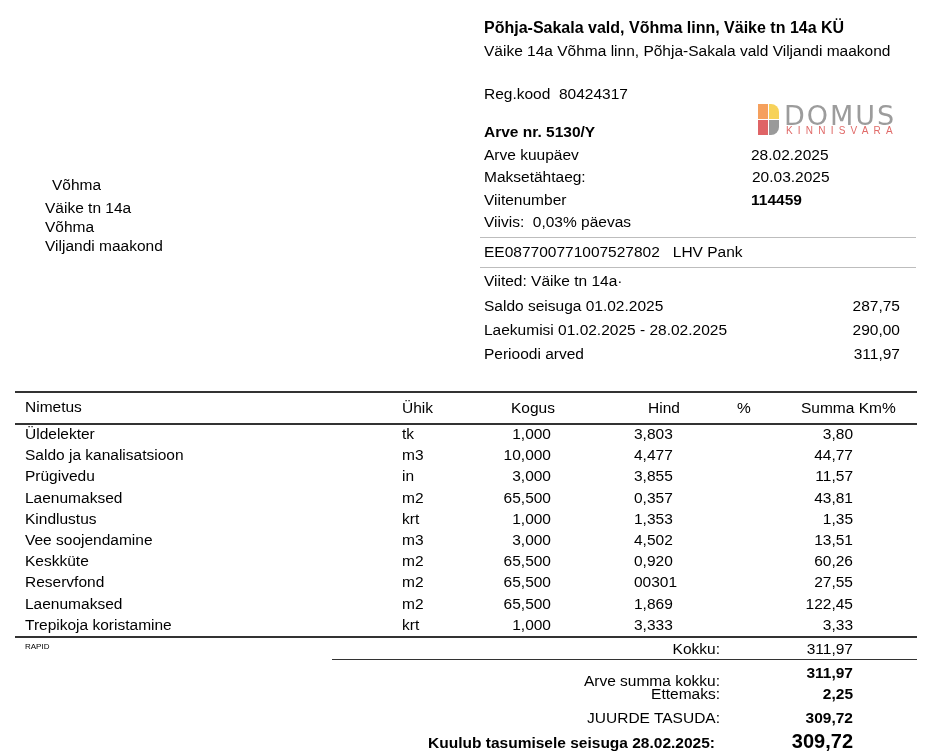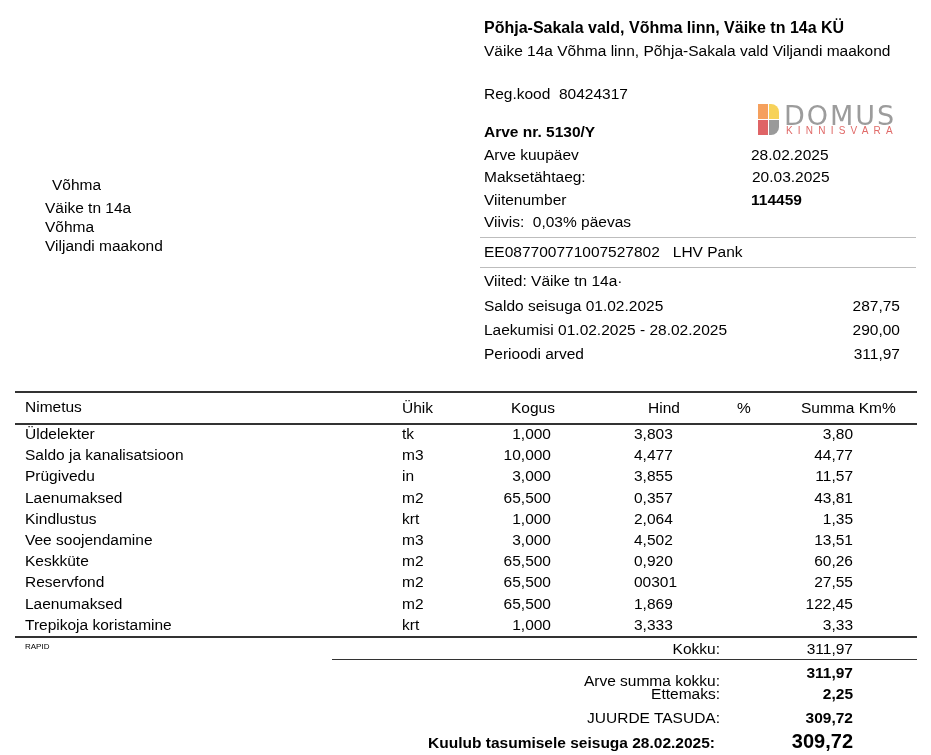--- a/index.html
+++ b/index.html
@@ -157,21 +157,21 @@
       <div class="td col-unit" style="top: 489px;">m2</div>
       <div class="td col-qty" style="top: 489px;">65,500</div>
       <div class="td col-price" style="top: 489px;">0,357</div>
       <div class="td col-pct" style="top: 489px;"></div>
       <div class="td col-sum" style="top: 489px;">43,81</div>
     </div>
     <div>
       <div class="td col-name" style="top: 510px;">Kindlustus</div>
       <div class="td col-unit" style="top: 510px;">krt</div>
       <div class="td col-qty" style="top: 510px;">1,000</div>
-      <div class="td col-price" style="top: 510px;">2,064</div>
+      <div class="td col-price" style="top: 510px;">1,353</div>
       <div class="td col-pct" style="top: 510px;"></div>
       <div class="td col-sum" style="top: 510px;">1,35</div>
     </div>
     <div>
       <div class="td col-name" style="top: 531px;">Vee soojendamine</div>
       <div class="td col-unit" style="top: 531px;">m3</div>
       <div class="td col-qty" style="top: 531px;">3,000</div>
       <div class="td col-price" style="top: 531px;">4,502</div>
       <div class="td col-pct" style="top: 531px;"></div>
       <div class="td col-sum" style="top: 531px;">13,51</div>

